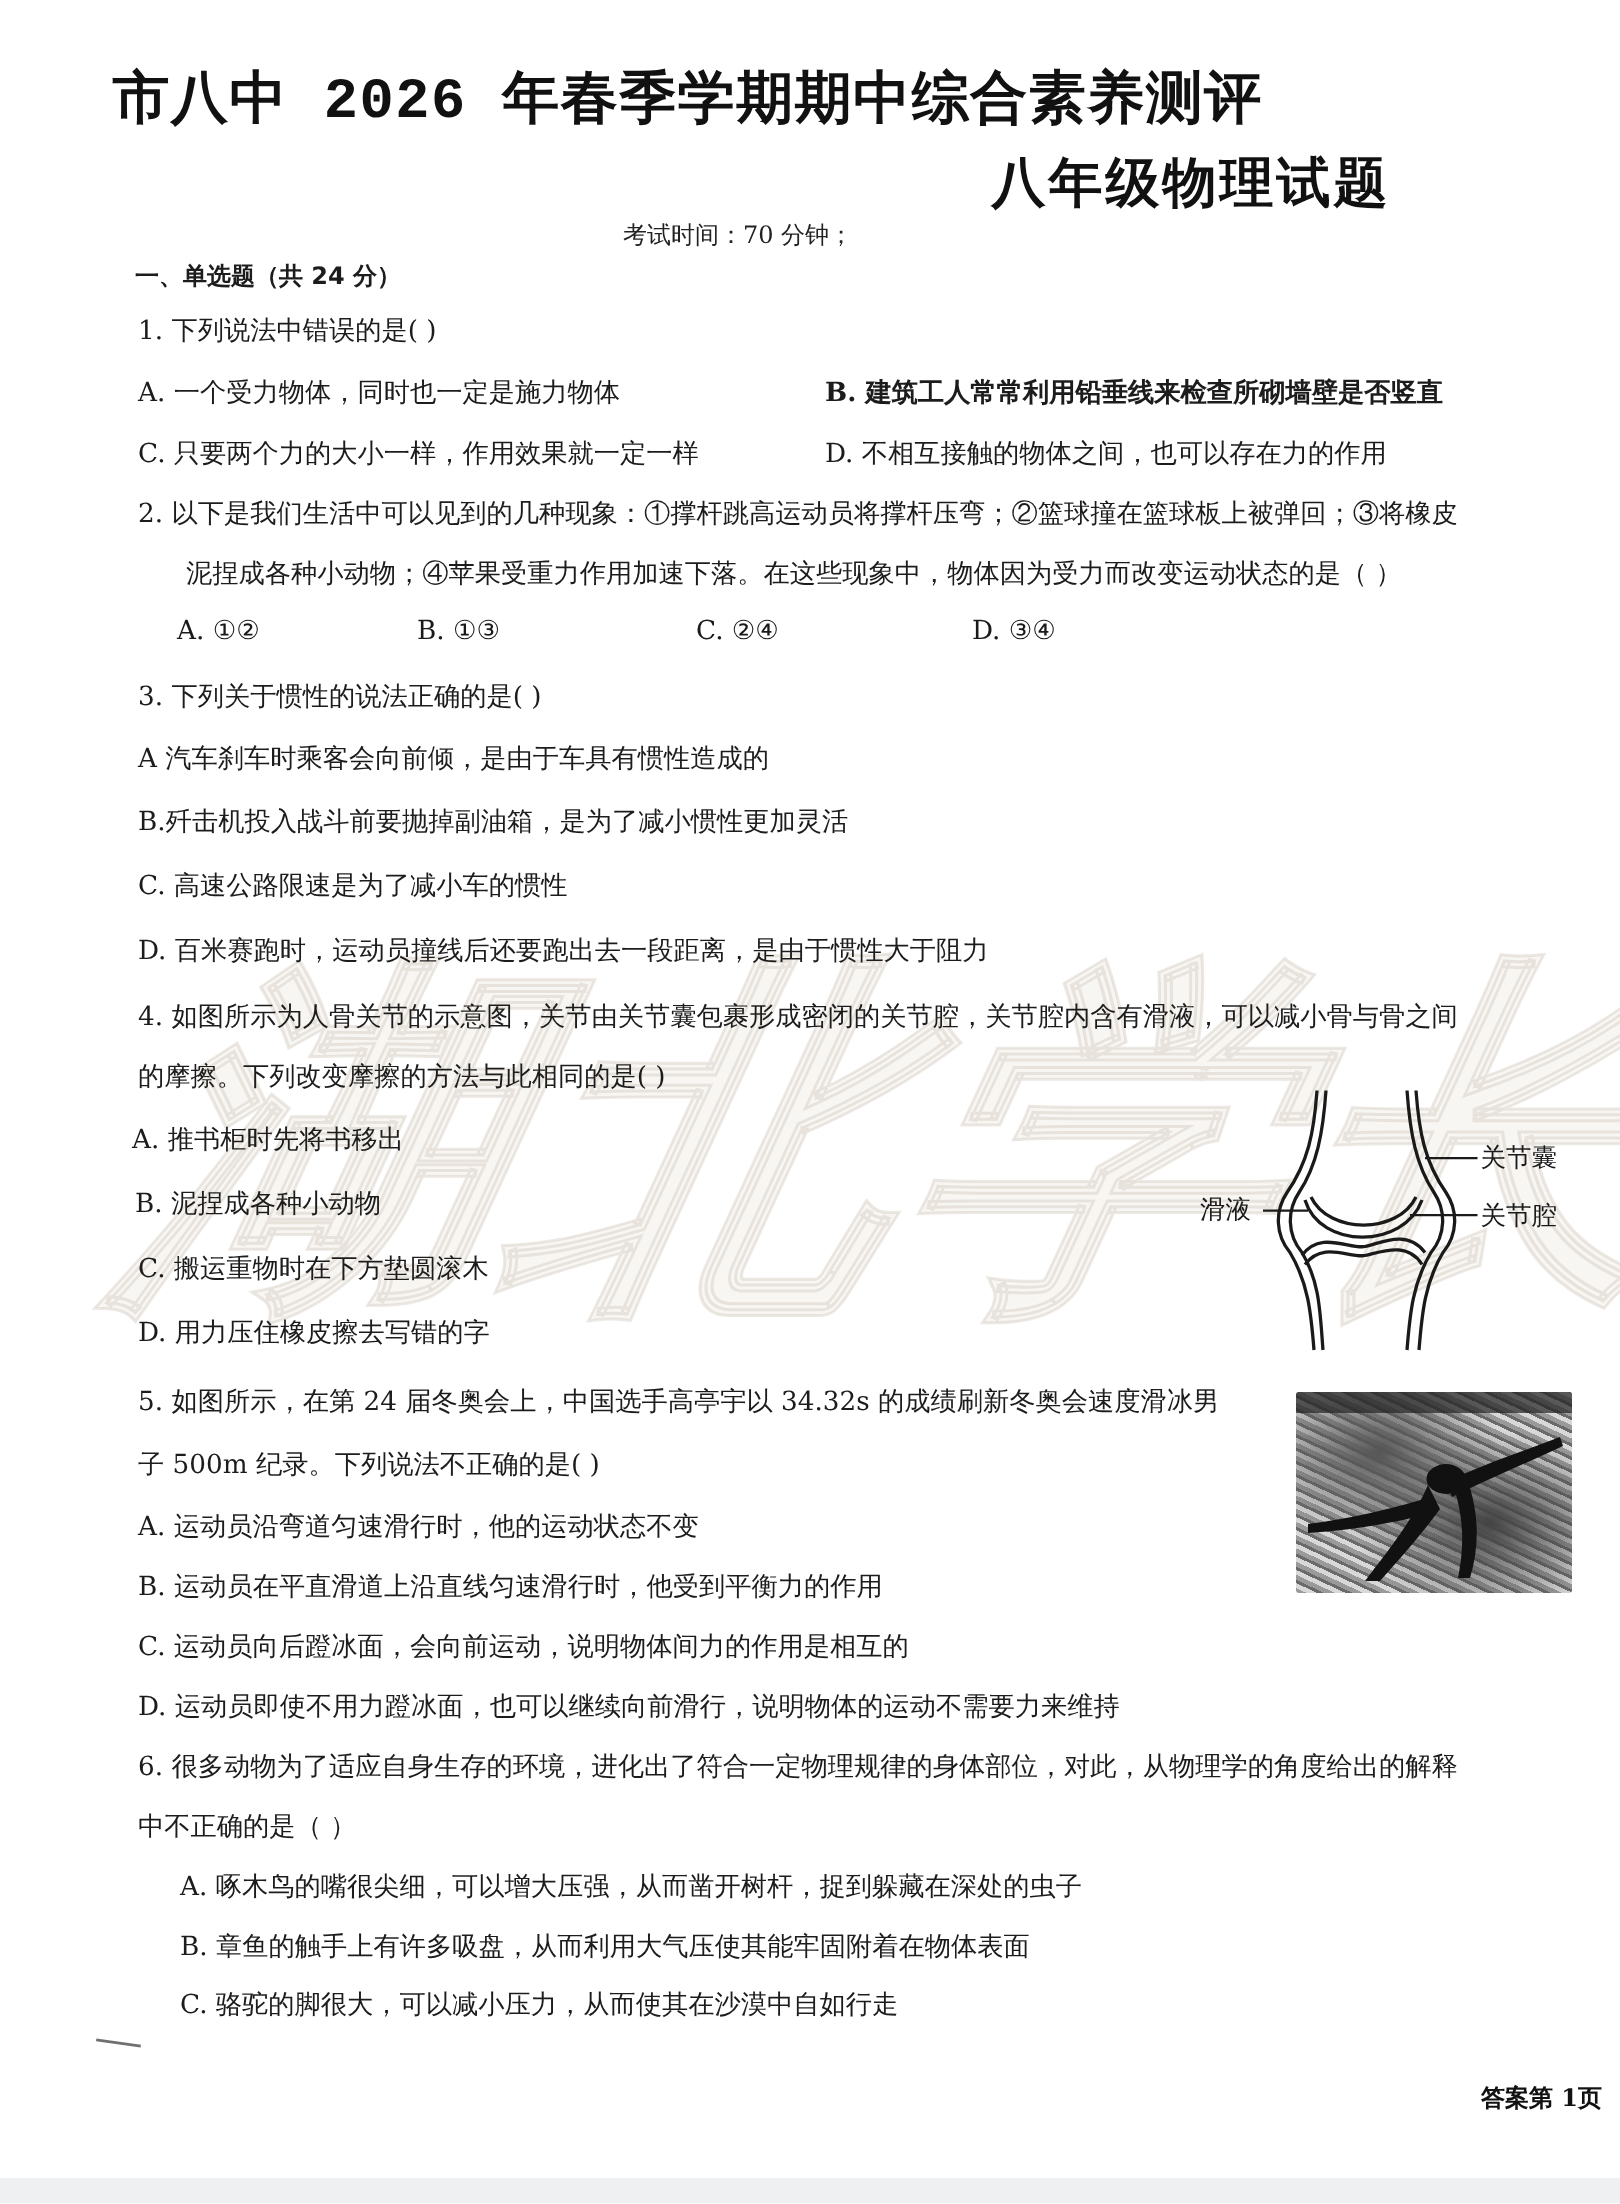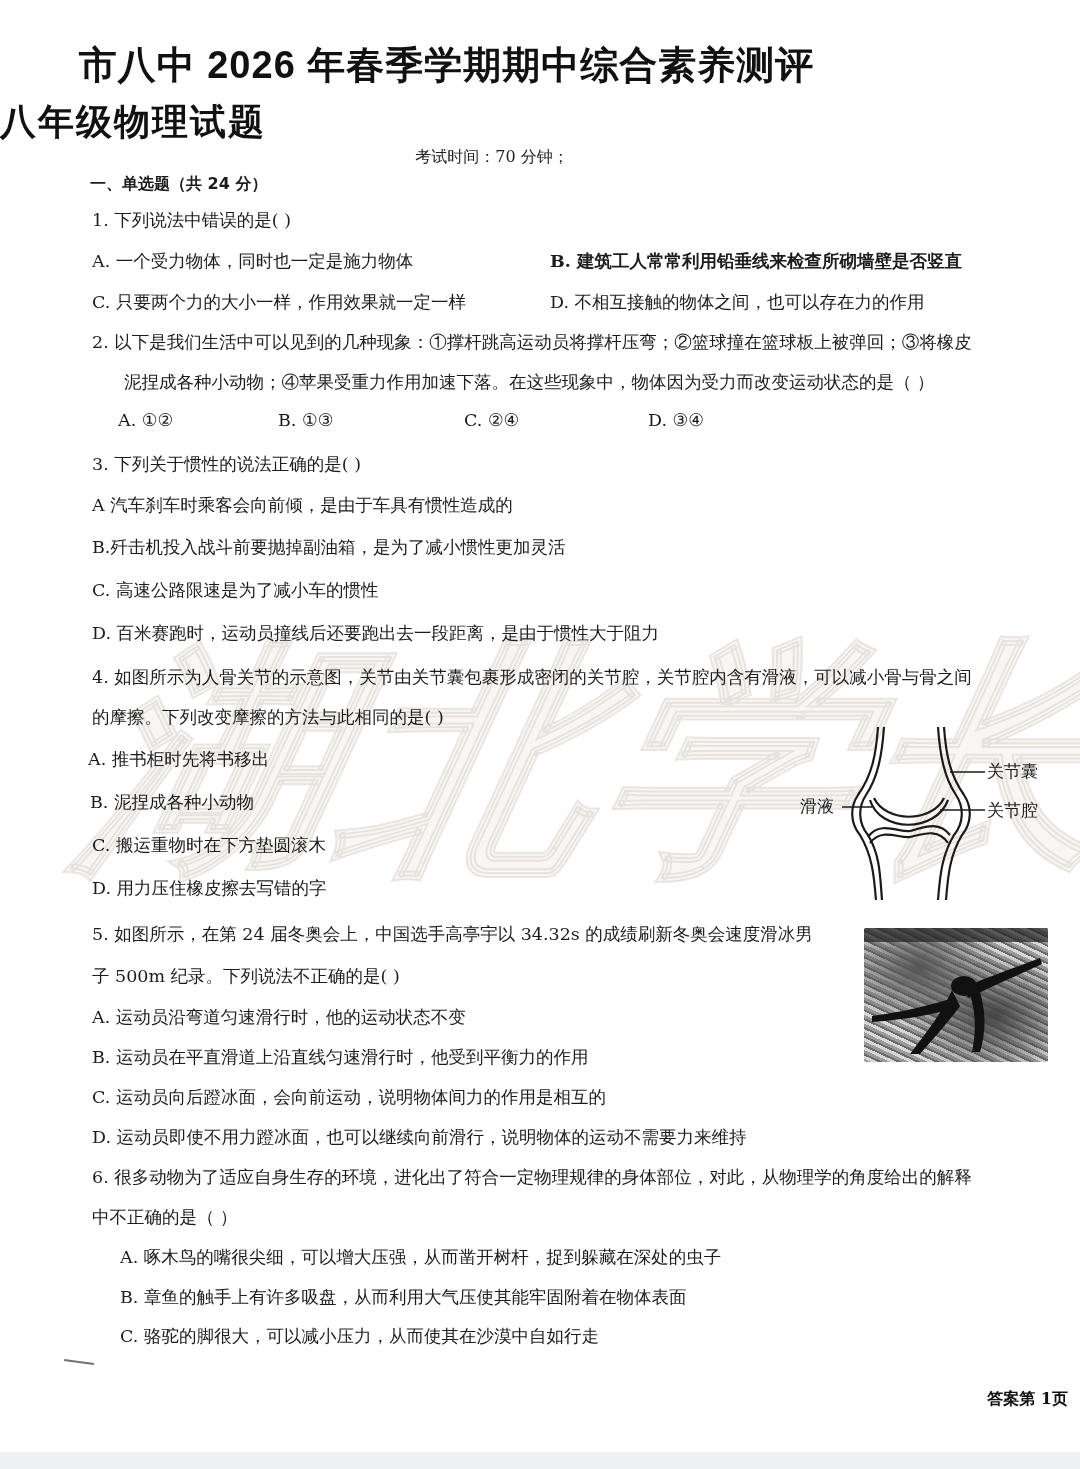--- a/index.html
+++ b/index.html
@@ -12,26 +12,26 @@
   .bottom-strip { position: absolute; left: 0; top: 1452px; width: 1080px; height: 17px; background: #eef0f2; }
   .watermark {
     position: absolute; left: 90px; top: 615px; width: 900px; height: 290px;
     font-family: "DejaVu Sans", sans-serif; font-weight: bold; font-style: italic;
     font-size: 250px; line-height: 290px; letter-spacing: 10px;
     color: rgba(205, 192, 172, 0.14);
     -webkit-text-stroke: 2px rgba(200, 190, 175, 0.35);
     transform: skewX(-12deg); white-space: nowrap; pointer-events: none; z-index: 0;
   }
   .title1 {
-    position: absolute; left: 0; width: 893px; top: 40px; text-align: center;
-    font-family: Liberation Sans, sans-serif; font-weight: bold; font-size: 38px; letter-spacing: 1px;
+    position: absolute; left: 12px; width: 893px; top: 40px; text-align: center;
+    font-family: Liberation Mono, monospace; font-weight: bold; font-size: 38px; letter-spacing: 1px;
     color: #111;
   }
   .title2 {
-    position: absolute; left: 0; width: 927px; top: 98px; text-align: left;
+    position: absolute; left: 0; width: 927px; top: 98px; text-align: right;
     font-family: "DejaVu Sans", sans-serif; font-weight: bold; font-size: 36px; letter-spacing: 2px;
     color: #111;
   }
   .subtitle {
     position: absolute; left: 0; width: 984px; top: 147px; text-align: center;
     font-size: 16px; color: #222;
   }
   .line { position: absolute; font-size: 17.5px; white-space: nowrap; z-index: 2; color: #1c1c1c; }
   .section { font-weight: bold; font-family: "DejaVu Sans", sans-serif; font-size: 16px; }
   .opt-row { position: absolute; font-size: 17.5px; white-space: nowrap; z-index: 2; }

